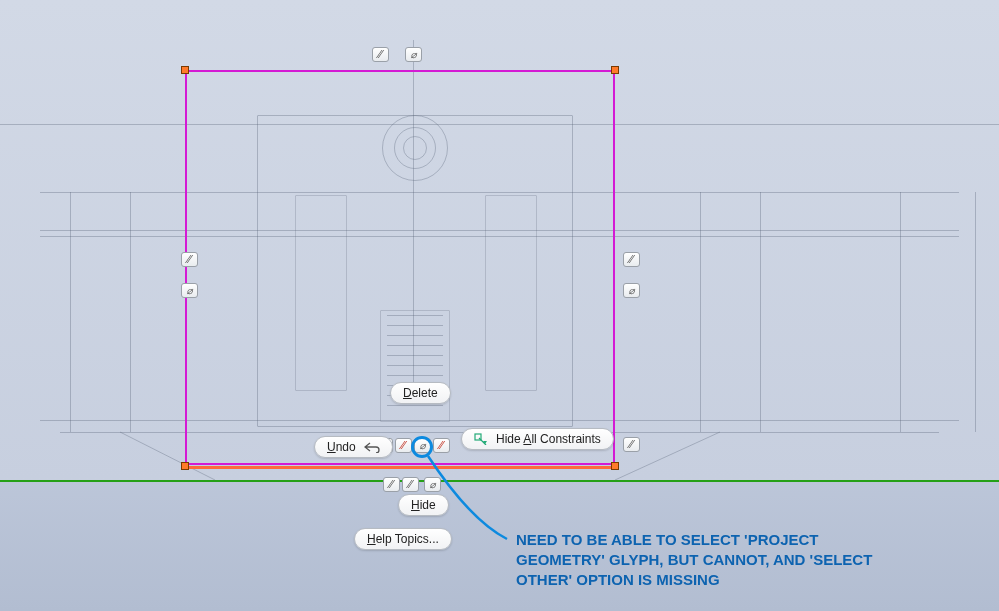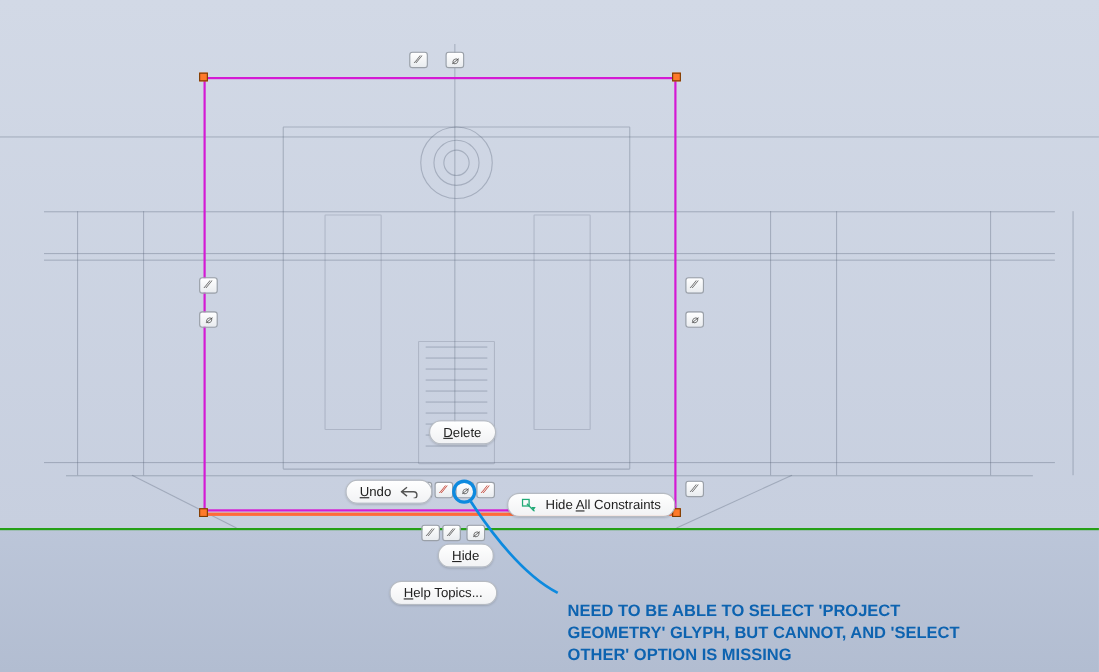--- a/index.html
+++ b/index.html
@@ -160,30 +160,30 @@
   <span><span class="u">D</span><span>elete</span></span>
 </div>
 
 <div class="pill" style="left:314px; top:436px">
   <span><span class="u">U</span><span>ndo</span></span>
   <svg width="16" height="12" viewBox="0 0 16 12">
     <path d="M6 2 L1 6 L6 10 M1 6 H12 A3 3 0 0 1 12 12" fill="none" stroke="#555" stroke-width="1.3"></path>
   </svg>
 </div>
 
-<div class="pill" style="left:461px; top:448px">
+<div class="pill" style="left:461px; top:428px">
   <svg width="14" height="12" viewBox="0 0 14 12">
     <rect x="1" y="1" width="6" height="6" fill="none" stroke="#2a7" stroke-width="1.2"></rect>
     <path d="M5 5 L12 12" stroke="#2a7" stroke-width="1.2"></path>
     <path d="M9 8 L13 8 L11 11 Z" fill="#2a7"></path>
   </svg>
   <span><span>Hide </span><span class="u">A</span><span>ll Constraints</span></span>
 </div>
 
 <div class="pill" style="left:398px; top:494px">
   <span><span class="u">H</span><span>ide</span></span>
 </div>
 
 <div class="pill" style="left:354px; top:528px">
   <span><span class="u">H</span><span>elp Topics...</span></span>
 </div>
 
-<div class="note" style="left:516px; top:546px">NEED TO BE ABLE TO SELECT 'PROJECT GEOMETRY' GLYPH, BUT CANNOT, AND 'SELECT OTHER' OPTION IS MISSING</div>
+<div class="note" style="left:516px; top:530px">NEED TO BE ABLE TO SELECT 'PROJECT GEOMETRY' GLYPH, BUT CANNOT, AND 'SELECT OTHER' OPTION IS MISSING</div>
 
 </body></html>

